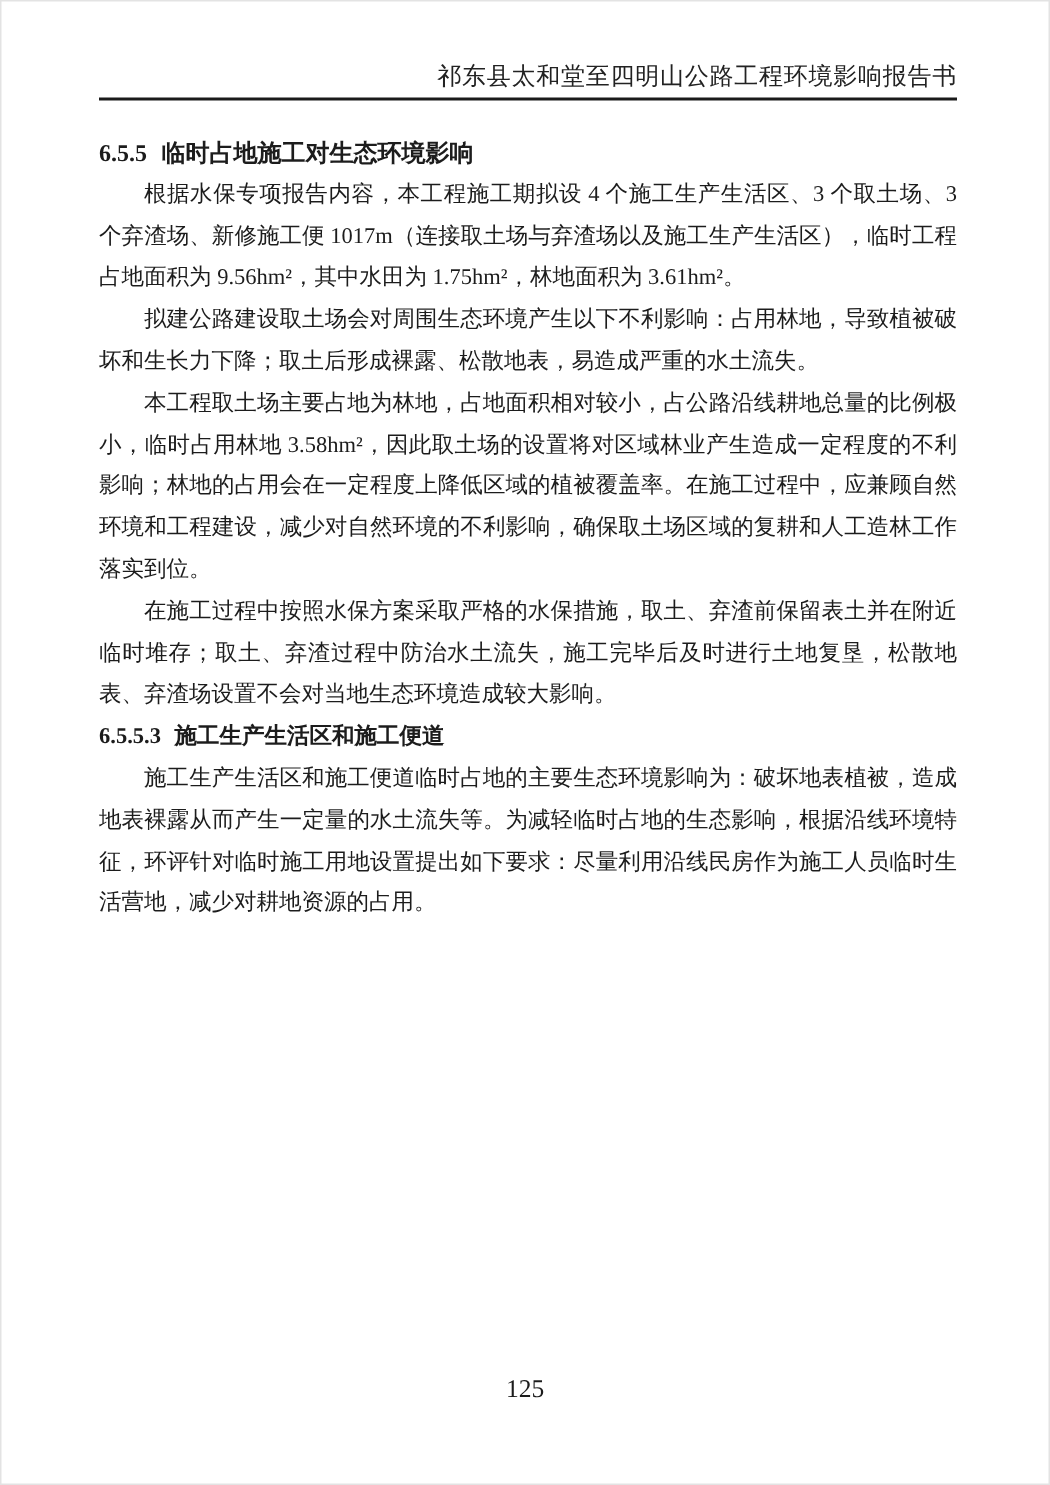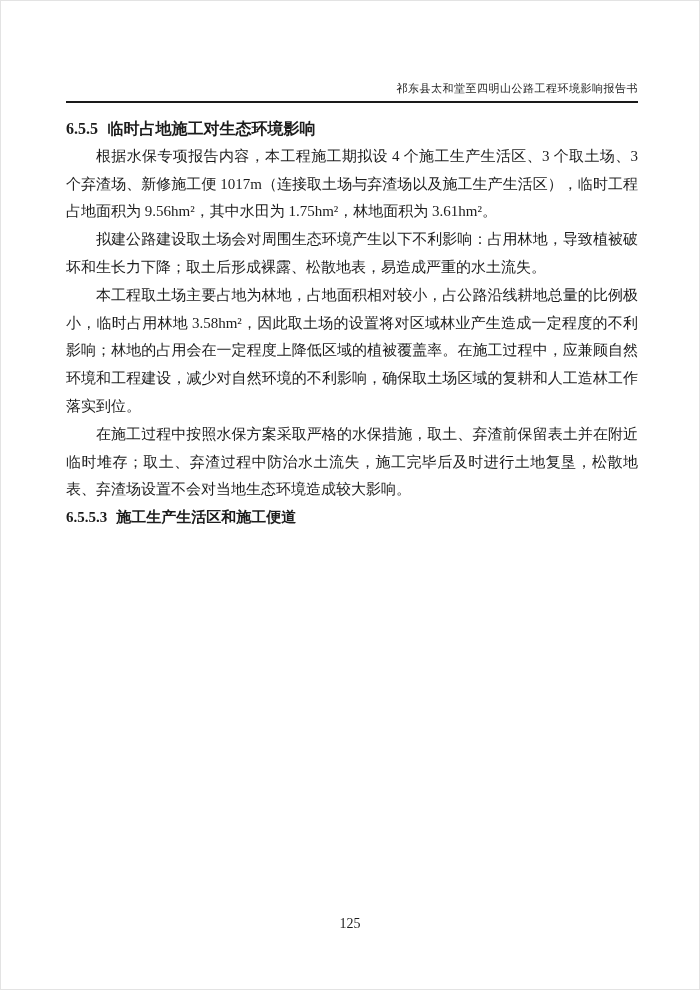--- a/index.html
+++ b/index.html
@@ -13,35 +13,34 @@
     background: #ffffff;
     box-shadow: inset 0 0 0 1px #e3e3e3;
     font-family: "Liberation Serif", "DejaVu Serif", serif;
     color: #1c1c1c;
     padding: 44px 62px 0 66px;
     overflow: hidden;
   }
 
   .page-header {
     text-align: right;
-    font-size: 11px;
+    font-size: 16px;
     letter-spacing: 0.5px;
     color: #222222;
     line-height: 16px;
-    margin-top: 36px;
   }
 
   .header-rule {
     height: 0;
     border-top: 2px solid #1a1a1a;
     margin-top: 5px;
   }
 
   .doc-body {
-    margin-top: 12px;
+    margin-top: 22px;
     font-size: 15px;
     line-height: 27.8px;
     text-align: justify;
     text-justify: inter-character;
   }
 
   .heading { font-weight: bold; text-align: left; }
   .heading.l3 { font-size: 16px; }
   .heading.l4 { font-size: 15px; }
   .h-num { margin-right: 0.6em; }
@@ -50,38 +49,39 @@
     margin: 0;
     text-indent: 2em;
   }
 
   .page-footer {
     position: absolute;
     top: 916px;
     left: 0;
     width: 100%;
     text-align: center;
-    font-size: 14px;
+    font-size: 17px;
     color: #1c1c1c;
   }
 </style>
 </head>
 <body>
 
 <div class="page">
   <div class="page-header">
     <span>祁东县太和堂至四明山公路工程环境影响报告书</span>
   </div>
   <div class="header-rule"></div>
 
   <div class="doc-body">
       <div class="heading l3"><span class="h-num">6.5.5</span><span class="h-title">临时占地施工对生态环境影响</span></div>
       <p class="para">根据水保专项报告内容，本工程施工期拟设 4 个施工生产生活区、3 个取土场、3 个弃渣场、新修施工便 1017m（连接取土场与弃渣场以及施工生产生活区），临时工程占地面积为 9.56hm²，其中水田为 1.75hm²，林地面积为 3.61hm²。</p>
       <p class="para">拟建公路建设取土场会对周围生态环境产生以下不利影响：占用林地，导致植被破坏和生长力下降；取土后形成裸露、松散地表，易造成严重的水土流失。</p>
       <p class="para">本工程取土场主要占地为林地，占地面积相对较小，占公路沿线耕地总量的比例极小，临时占用林地 3.58hm²，因此取土场的设置将对区域林业产生造成一定程度的不利影响；林地的占用会在一定程度上降低区域的植被覆盖率。在施工过程中，应兼顾自然环境和工程建设，减少对自然环境的不利影响，确保取土场区域的复耕和人工造林工作落实到位。</p>
       <p class="para">在施工过程中按照水保方案采取严格的水保措施，取土、弃渣前保留表土并在附近临时堆存；取土、弃渣过程中防治水土流失，施工完毕后及时进行土地复垦，松散地表、弃渣场设置不会对当地生态环境造成较大影响。</p>
       <div class="heading l4"><span class="h-num">6.5.5.3</span><span class="h-title">施工生产生活区和施工便道</span></div>
+      <p class="para">施工生产生活区和施工便道临时占地的主要生态环境影响为：破坏地表植被，造成地表裸露从而产生一定量的水土流失等。为减轻临时占地的生态影响，根据沿线环境特征，环评针对临时施工用地设置提出如下要求：尽量利用沿线民房作为施工人员临时生活营地，减少对耕地资源的占用。</p>
     </div>
 
   <div class="page-footer">
     <span>125</span>
   </div>
 </div>
 
 </body></html>

